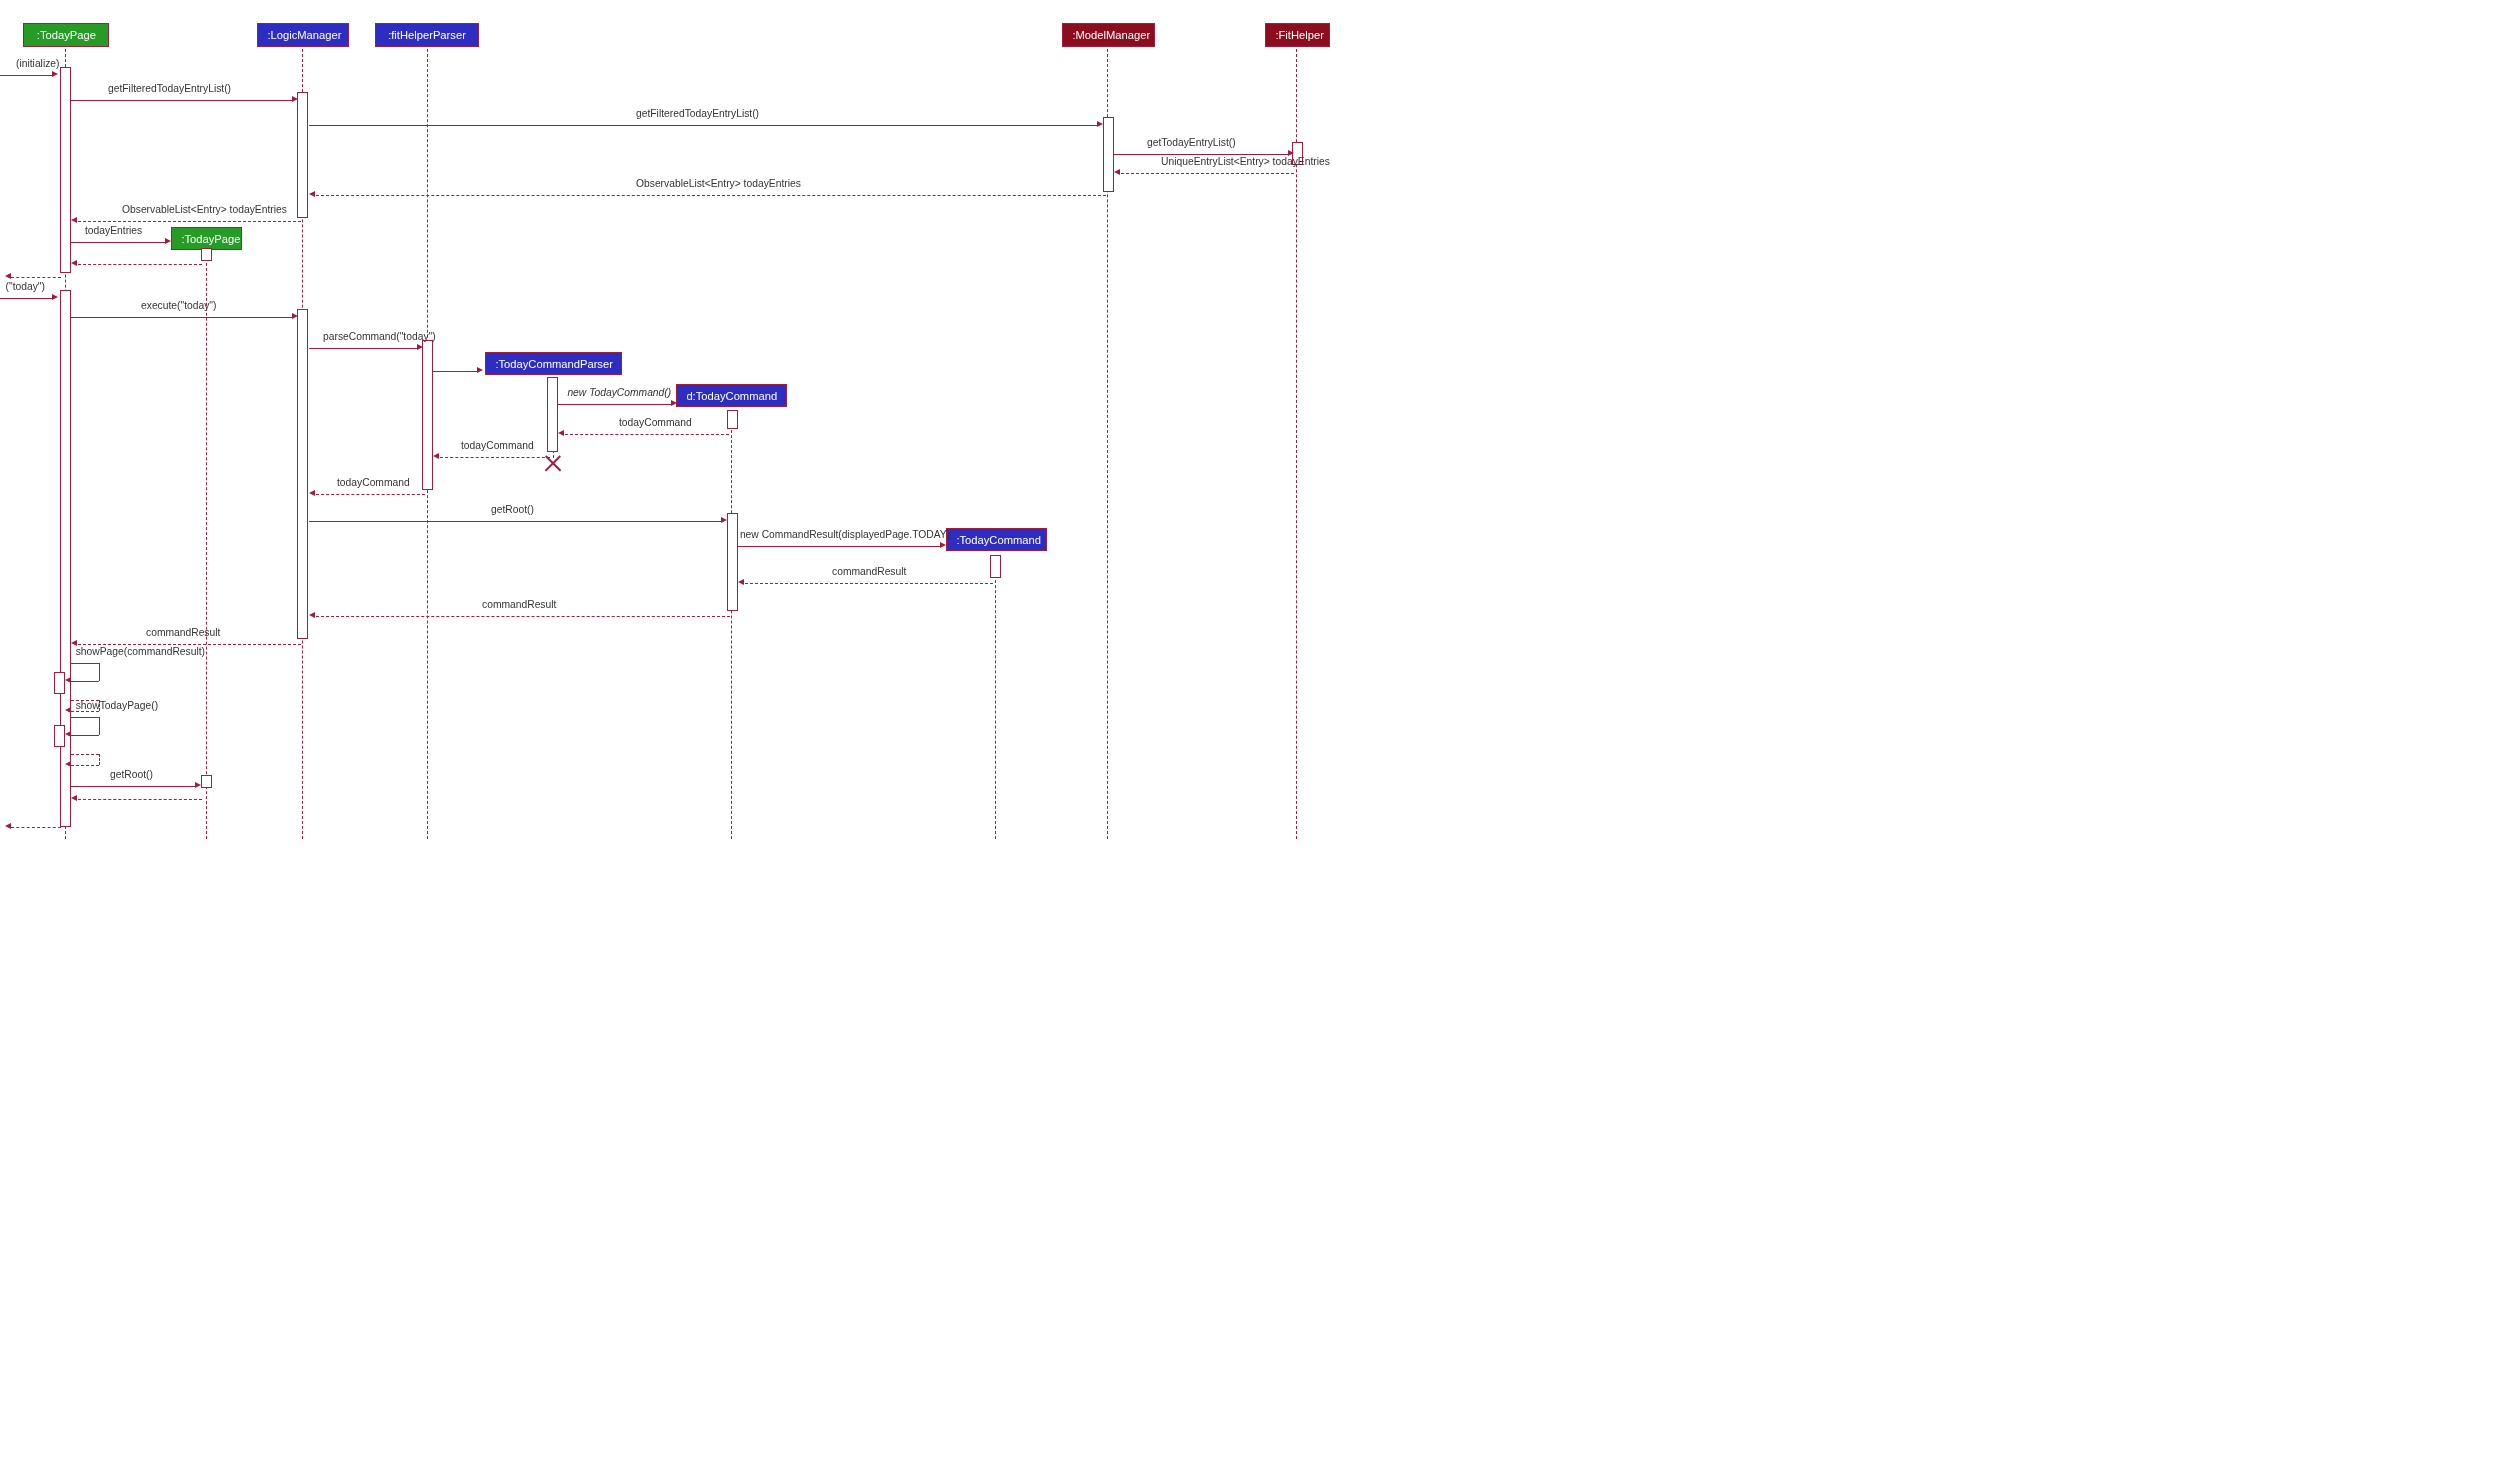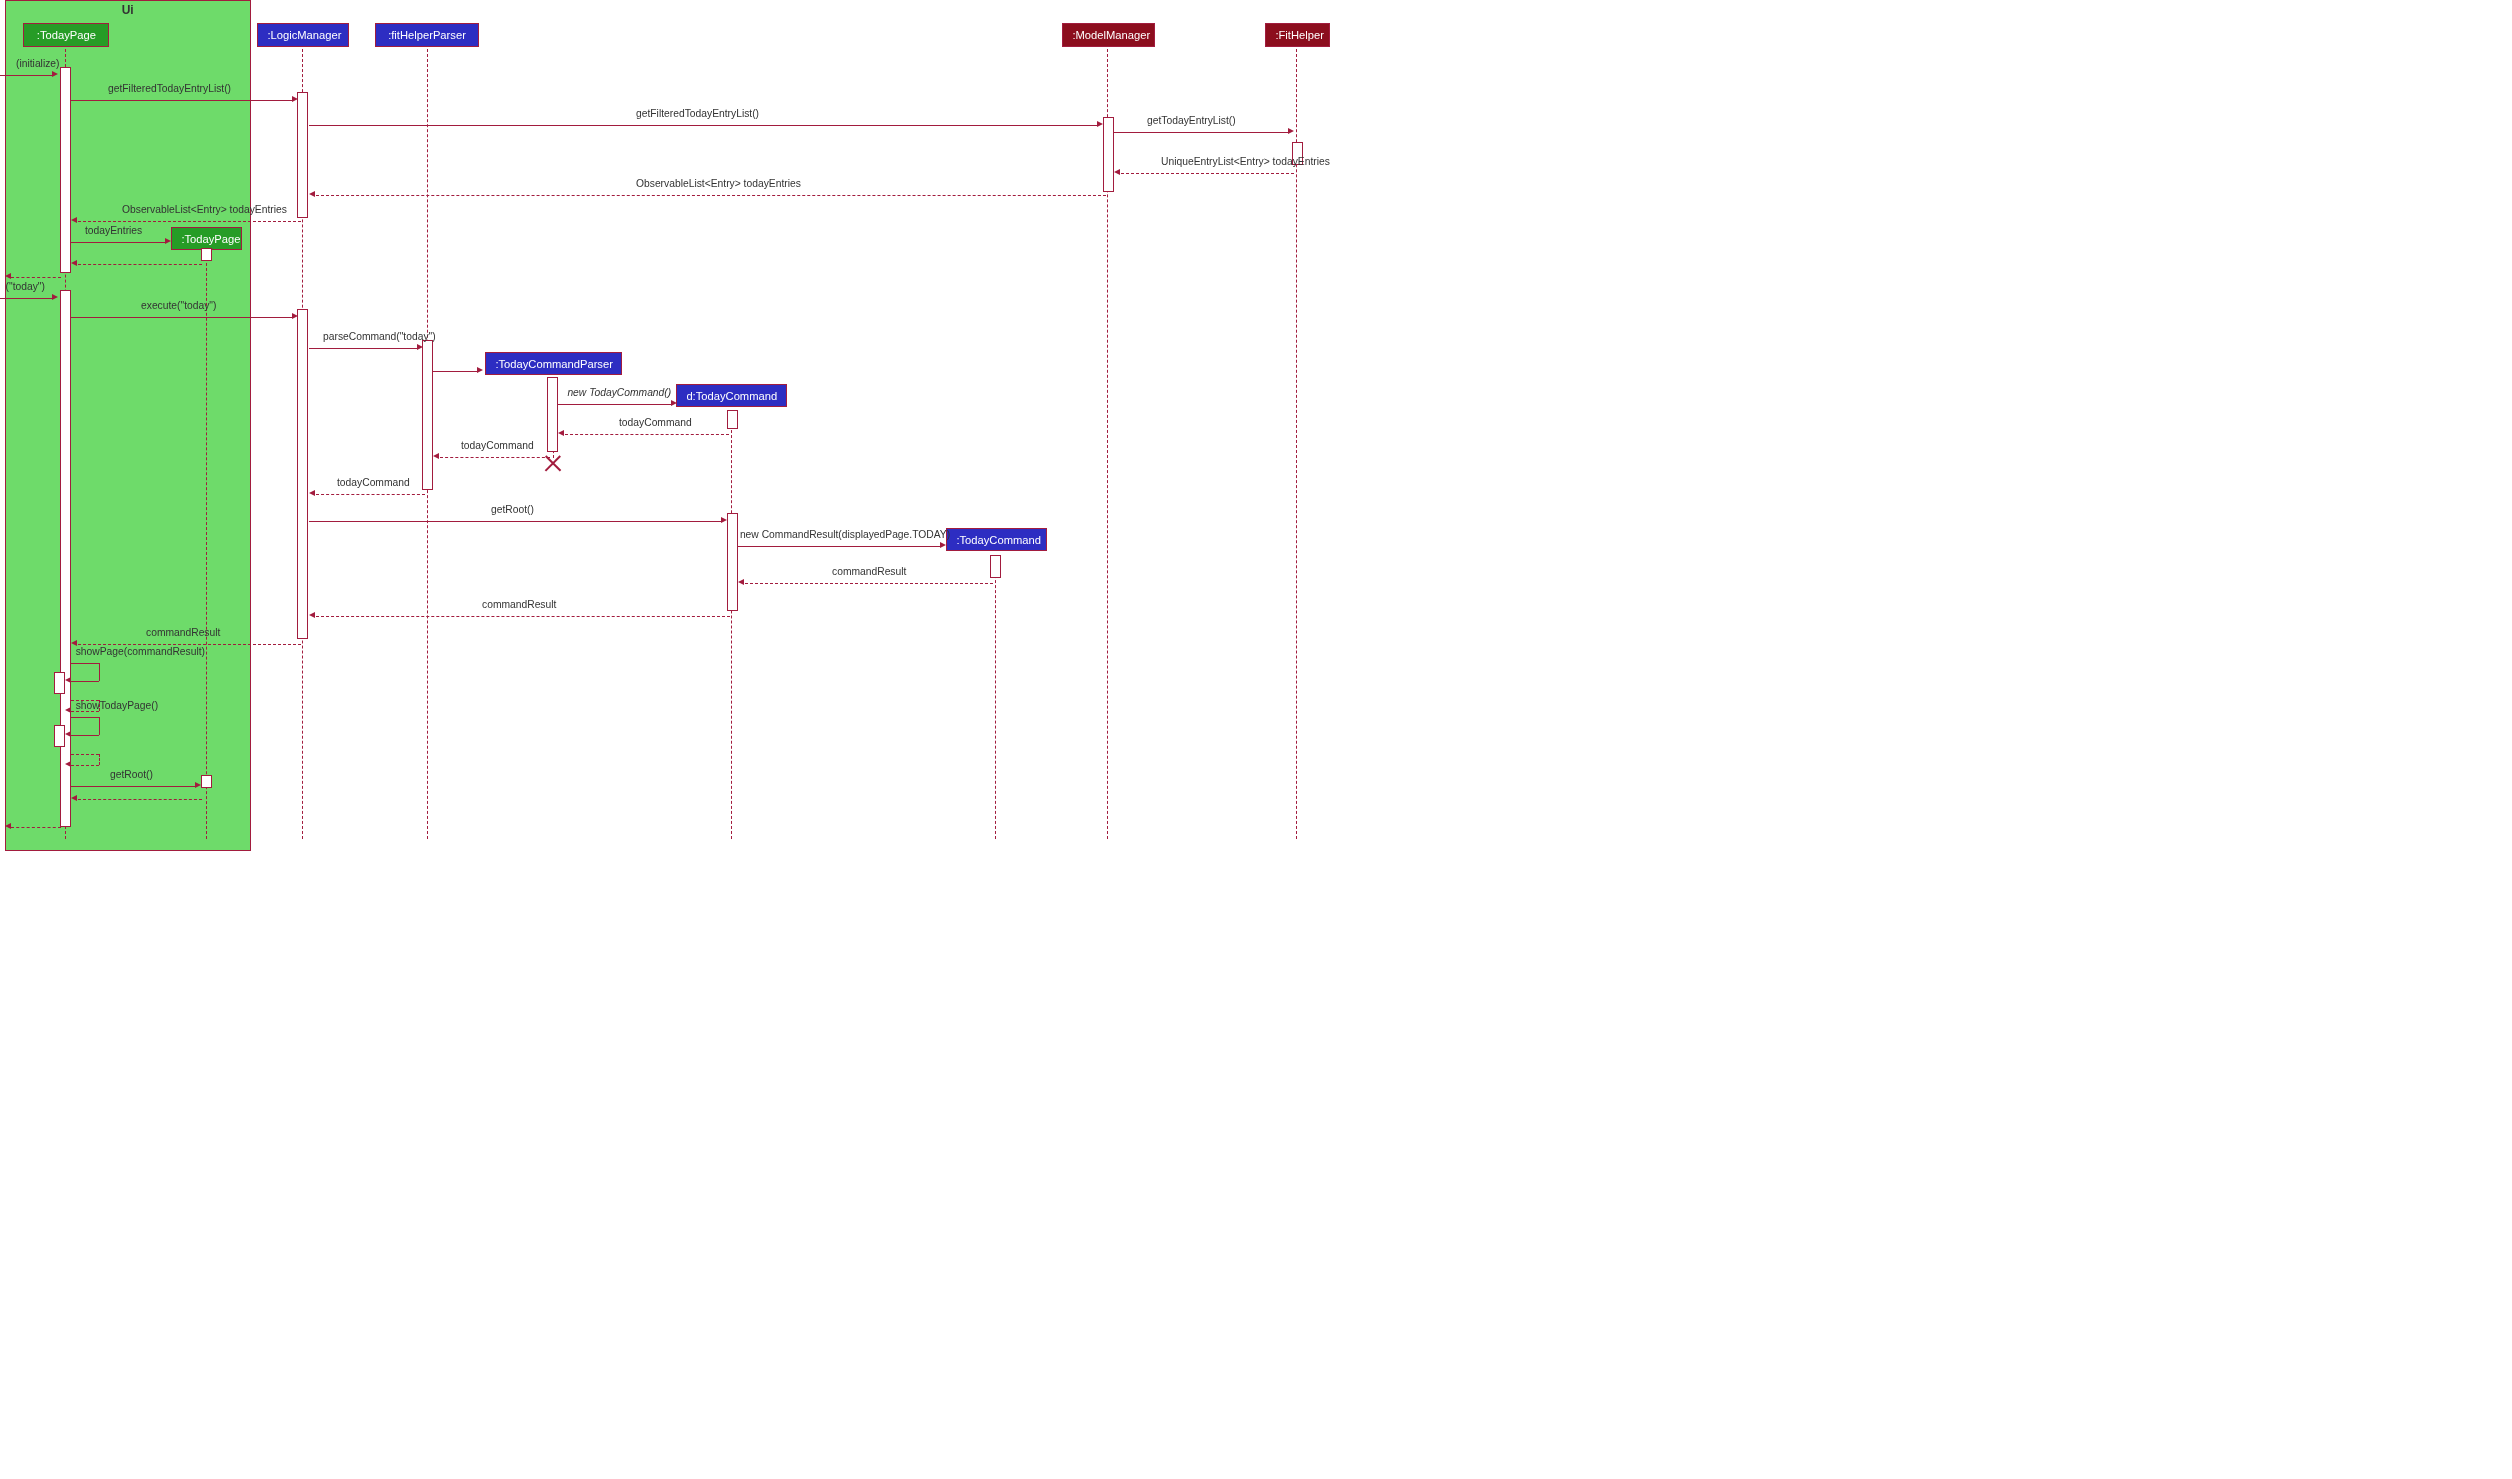--- a/index.html
+++ b/index.html
@@ -47,23 +47,20 @@
     .self-line-bot { position: absolute; height: 0; border-top: 0.9px solid #a21c3e; }
     .self-return-top { position: absolute; height: 0; border-top: 0.9px dashed #a21c3e; }
     .self-return-right { position: absolute; width: 0; border-left: 0.9px dashed #a21c3e; }
     .self-return-bot { position: absolute; height: 0; border-top: 0.9px dashed #a21c3e; }
   </style>
 </head>
 <body>
 
 <div class="diagram">
 
-  <div class="lane lane-ui">
-    <div class="lane-title">Ui</div>
-  </div>
 
   <div class="participant-box p-main">:TodayPage</div>
   <div class="participant-box p-logic">:LogicManager</div>
   <div class="participant-box p-parser">:fitHelperParser</div>
   <div class="participant-box p-today">:TodayPage</div>
   <div class="participant-box p-tcp">:TodayCommandParser</div>
   <div class="participant-box p-td">d:TodayCommand</div>
   <div class="participant-box p-cr">:TodayCommand</div>
   <div class="participant-box p-model">:ModelManager</div>
   <div class="participant-box p-fit">:FitHelper</div>
@@ -105,21 +102,21 @@
     <div class="arrow-r" style="left:221px; top:3.7px;"></div>
     <div class="msg-label" style="left:37px; top:-9.4px;">getFilteredTodayEntryList()</div>
   </div>
 
   <div class="msg" style="left:309px; top:117px; width:797px;">
     <div class="msg-line" style="left:0; width:790px; top:7.5px;"></div>
     <div class="arrow-r" style="left:788px; top:3.7px;"></div>
     <div class="msg-label" style="left:327px; top:-9.4px;">getFilteredTodayEntryList()</div>
   </div>
 
-  <div class="msg" style="left:1114px; top:124px; width:182px;padding-left:12px;">
+  <div class="msg" style="left:1114px; top:146px; width:182px;padding-left:12px;">
     <div class="msg-line" style="left:0; width:176px; top:7.5px;"></div>
     <div class="arrow-r" style="left:174px; top:3.7px;"></div>
     <div class="msg-label" style="left:33px; top:-9.4px;">getTodayEntryList()</div>
   </div>
 
   <div class="msg" style="left:1114px; top:165px; width:180px;">
     <div class="msg-line dashed" style="left:6.5px; width:173px; top:7.5px;"></div>
     <div class="arrow-l" style="left:0; top:3.7px;"></div>
     <div class="msg-label" style="left:13px; top:-9.4px;margin-left:34px;">UniqueEntryList&lt;Entry&gt; todayEntries</div>
   </div>

